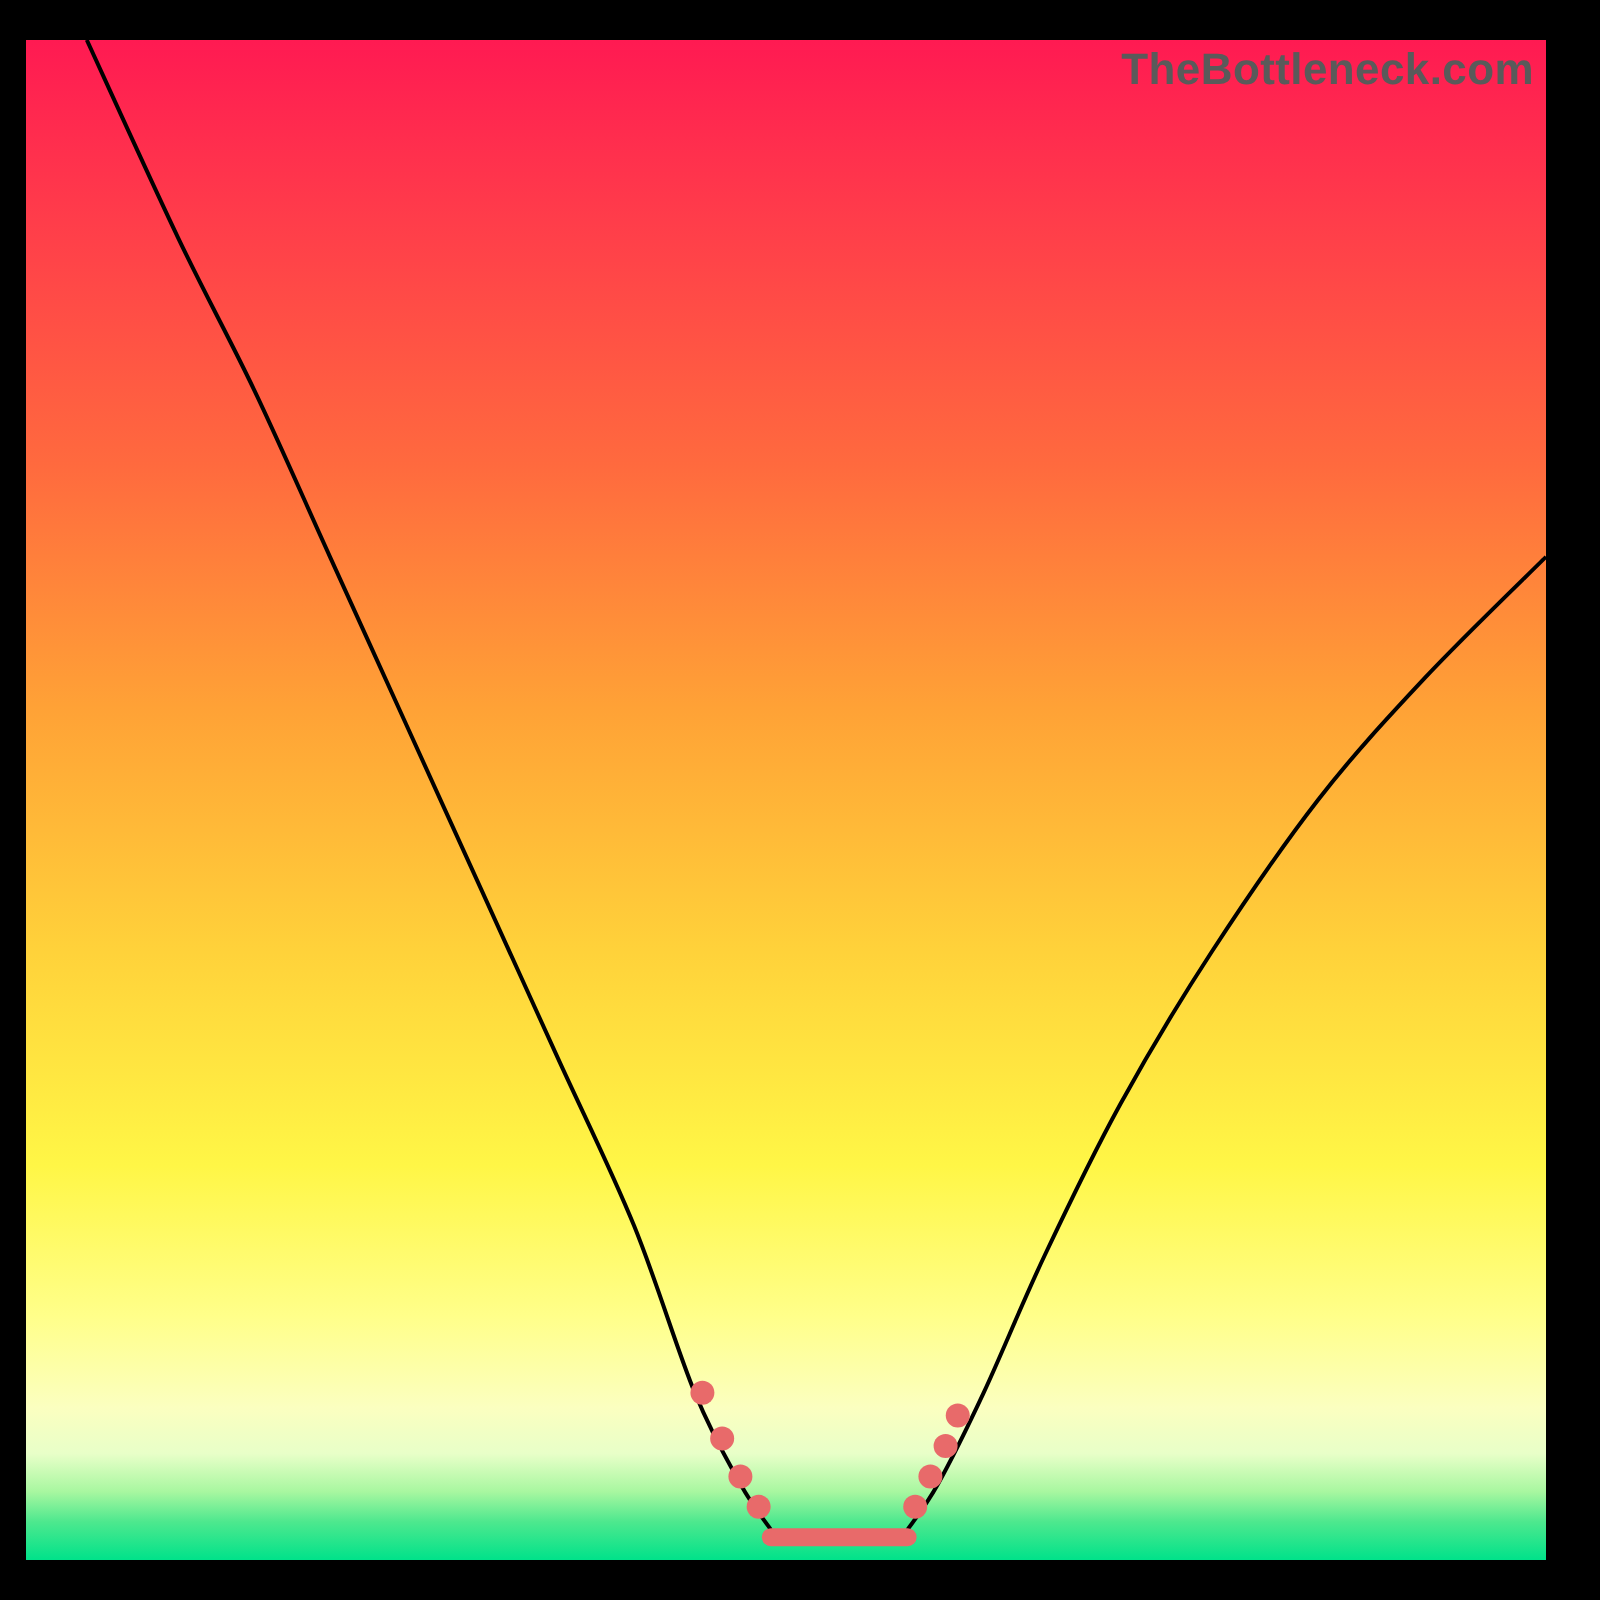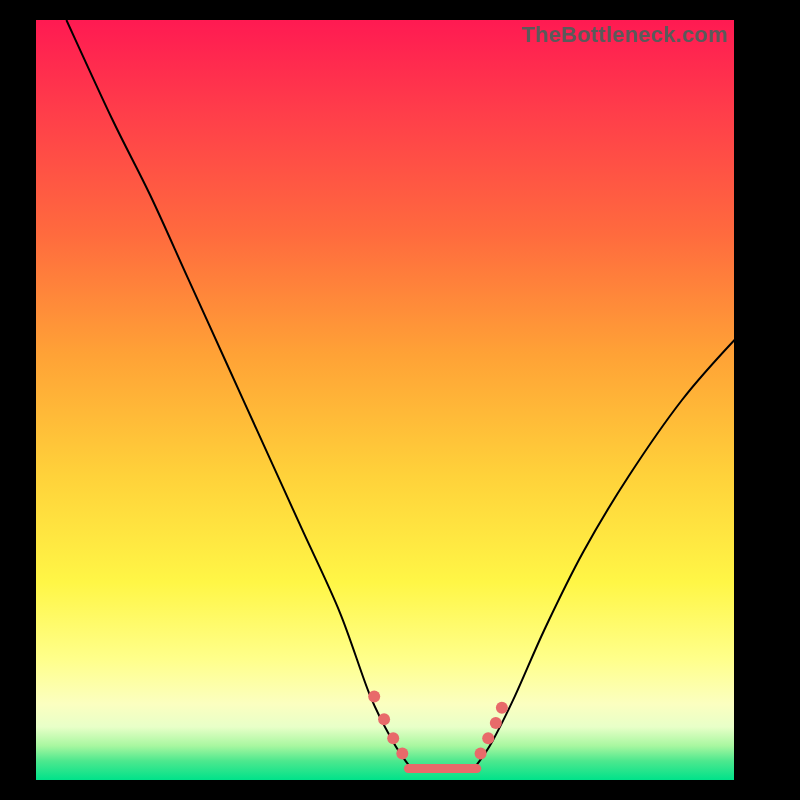--- a/index.html
+++ b/index.html
@@ -5,23 +5,23 @@
   html, body {
     margin: 0;
     padding: 0;
     width: 800px;
     height: 800px;
     background: #000000;
     overflow: hidden;
   }
   .frame {
     position: absolute;
-    left: 36px;
+    left: 13px;
     top: 20px;
-    width: 698px;
+    width: 760px;
     height: 760px;
     overflow: hidden;
   }
   .gradient {
     position: absolute;
     left: 0;
     top: 0;
     width: 100%;
     height: 100%;
     

